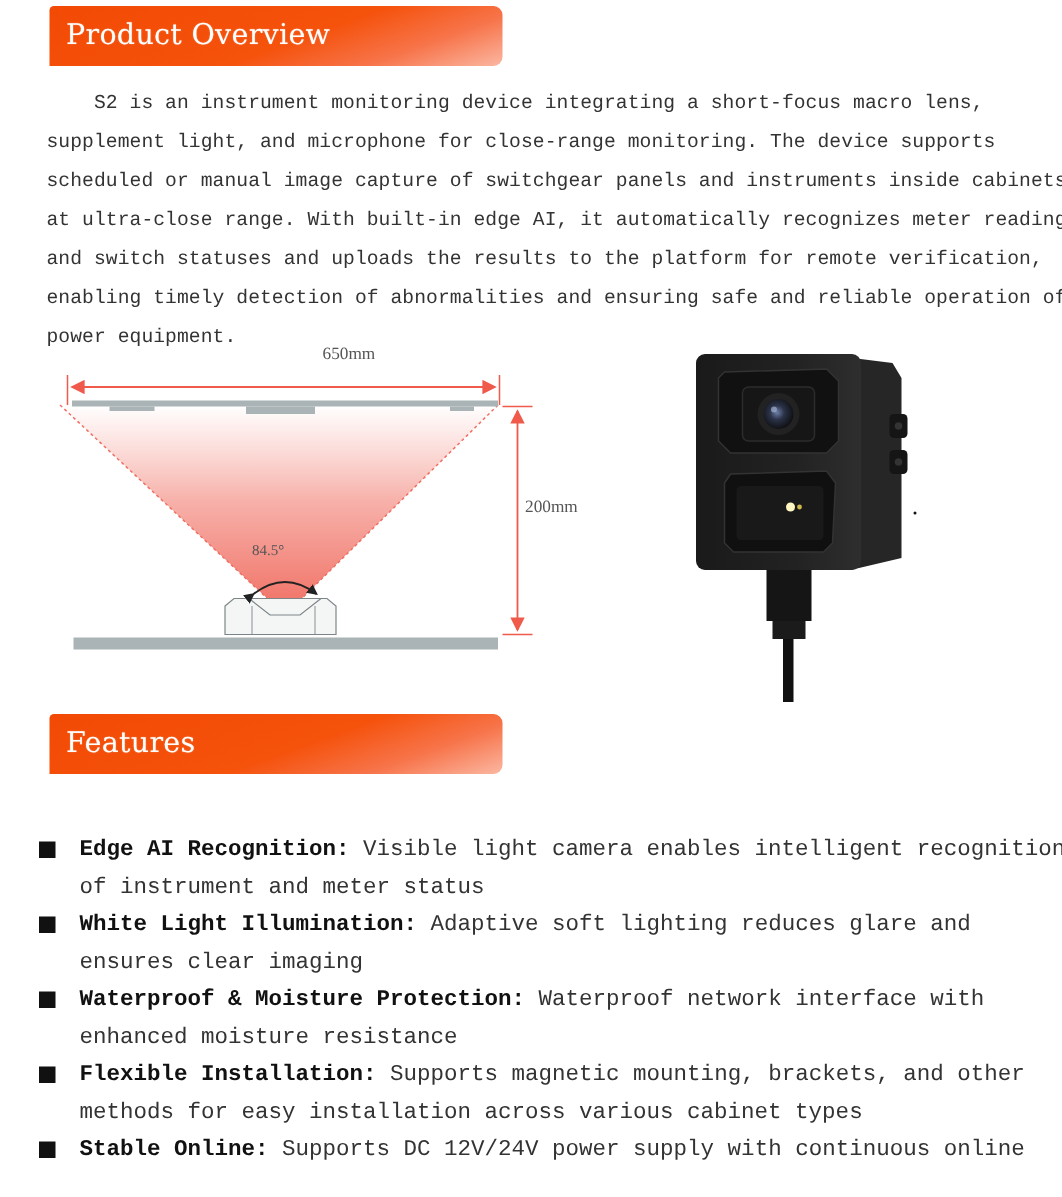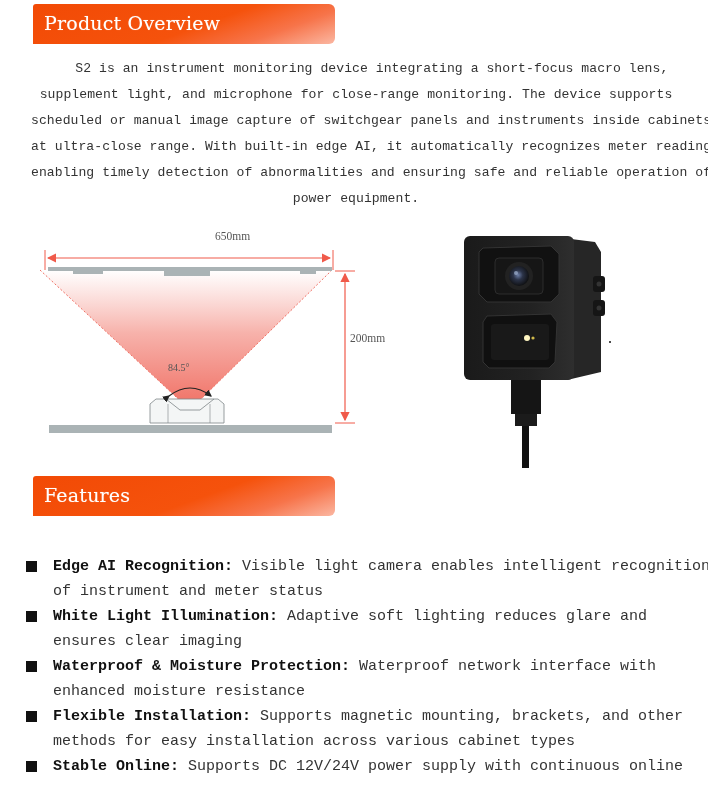--- a/index.html
+++ b/index.html
@@ -11,21 +11,21 @@
     border-radius: 3px 6px 6px 0;
   }
   .section-header span {
     position:absolute; left:11px; top:8px; color:#fff; font-size:19px;
     font-family:"DejaVu Serif", "Liberation Serif", serif; letter-spacing:0.2px;
     text-shadow: 0 0 1px rgba(255,255,255,0.4);
   }
   .mono { font-family:"Liberation Mono", "DejaVu Sans Mono", monospace; }
   .overview {
     position:absolute; left:31px; top:56px; width:650px;
-    font-size:13.1px; line-height:26px; color:#333; letter-spacing:0.05px;text-align:center;
+    font-size:13.1px; line-height:26px; color:#333; letter-spacing:0.05px;
   }
   .overview .line { white-space:pre; display:block; }
   .diagram { position:absolute; left:30px; top:228px; width:370px; height:215px; }
   .device { position:absolute; left:455px; top:232px; width:160px; height:236px; }
   .features { position:absolute; left:26px; top:554px; width:670px; }
   .feature { position:relative; padding-left:27px; font-size:15px; line-height:25px; margin-bottom:0px; color:#333; }
   .feature .bullet { position:absolute; left:0; top:7px; width:11px; height:11px; background:#111; }
   .feature .title { font-weight:bold; color:#111; }
   .feature .line { display:block; white-space:pre; }
 </style>
@@ -34,20 +34,21 @@
 
 <div class="section-header" style="top:4px;">
   <span>Product Overview</span>
 </div>
 
 <div class="overview mono">
   <span class="line">    S2 is an instrument monitoring device integrating a short-focus macro lens,</span>
   <span class="line">supplement light, and microphone for close-range monitoring. The device supports</span>
   <span class="line">scheduled or manual image capture of switchgear panels and instruments inside cabinets or</span>
   <span class="line">at ultra-close range. With built-in edge AI, it automatically recognizes meter readings</span>
+  <span class="line">and switch statuses and uploads the results to the platform for remote verification,</span>
   <span class="line">enabling timely detection of abnormalities and ensuring safe and reliable operation of</span>
   <span class="line">power equipment.</span>
 </div>
 
 <div class="diagram">
   <svg width="370" height="215" viewBox="0 0 370 215">
     <defs>
       <linearGradient id="beam" x1="0" y1="0" x2="0" y2="1">
         <stop offset="0" stop-color="#ffffff" stop-opacity="0.9"></stop>
         <stop offset="0.45" stop-color="#f7b2ab"></stop>

